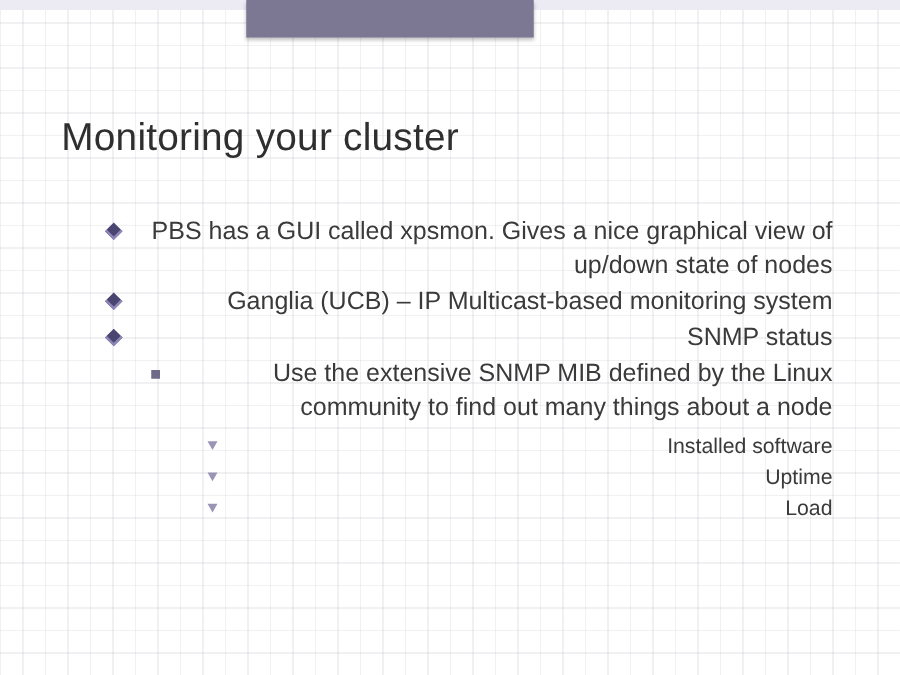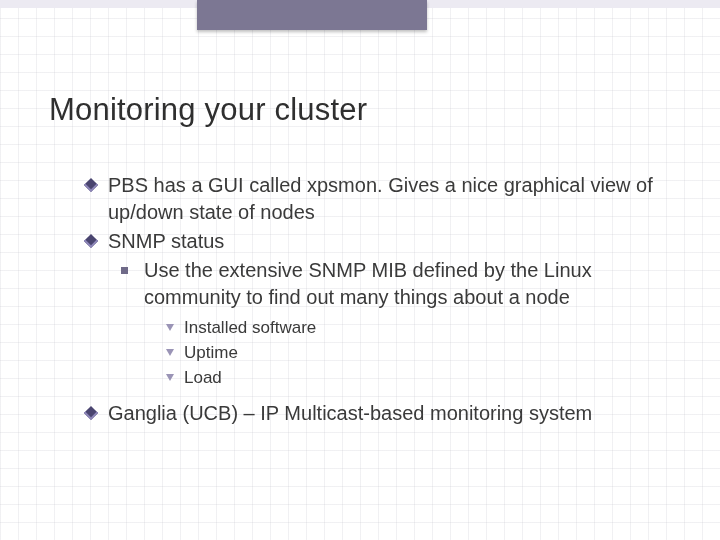--- a/index.html
+++ b/index.html
@@ -53,20 +53,21 @@
     top: 172px;
     width: 580px;
     font-size: 20px;
     line-height: 1.35;
     color: #3a3a3a;
   }
   ul.lvl1, ul.lvl2, ul.lvl3 {
     list-style: none;
     margin: 0;
     padding: 0;
+    text-align: right;
   }
   ul.lvl1 > li {
     position: relative;
     padding-left: 22px;
     margin-bottom: 2px;
   }
   ul.lvl1 > li::before {
     content: "";
     position: absolute;
     left: 0;
@@ -125,37 +126,37 @@
   <div class="topbar"></div>
 
   <div class="title">Monitoring your cluster</div>
 
   <div class="body">
     <ul class="lvl1">
       <li>
         <span>PBS has a GUI called xpsmon. Gives a nice graphical view of up/down state of nodes</span>
       </li>
       <li>
+        <span>Ganglia (UCB) – IP Multicast-based monitoring system</span>
+      </li>
+      <li>
         <span>SNMP status</span>
         <ul class="lvl2">
           <li>
             <span>Use the extensive SNMP MIB defined by the Linux community to find out many things about a node</span>
             <ul class="lvl3">
               <li>
                 <span>Installed software</span>
               </li>
               <li>
                 <span>Uptime</span>
               </li>
               <li>
                 <span>Load</span>
               </li>
             </ul>
           </li>
         </ul>
         <div class="gap"></div>
       </li>
-      <li>
-        <span>Ganglia (UCB) – IP Multicast-based monitoring system</span>
-      </li>
     </ul>
   </div>
 </div>
 
 </body></html>

